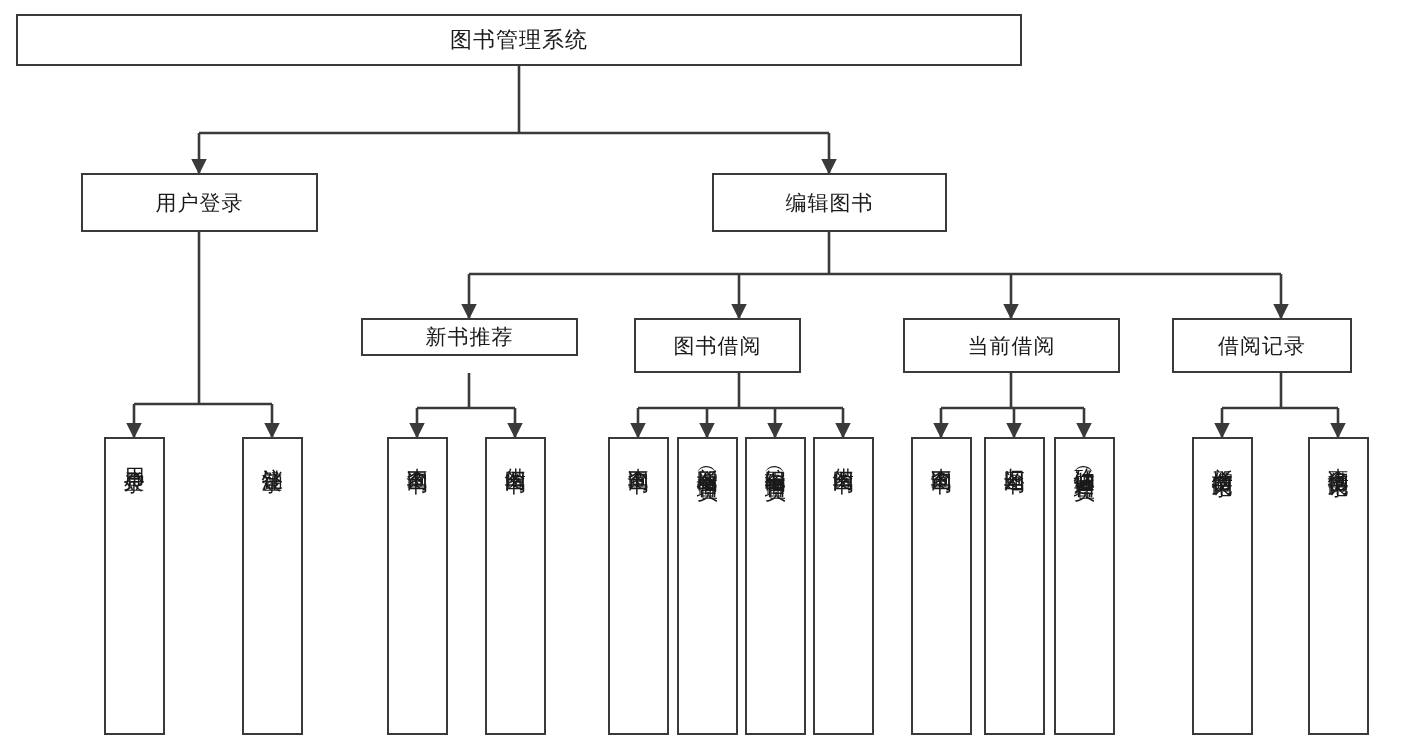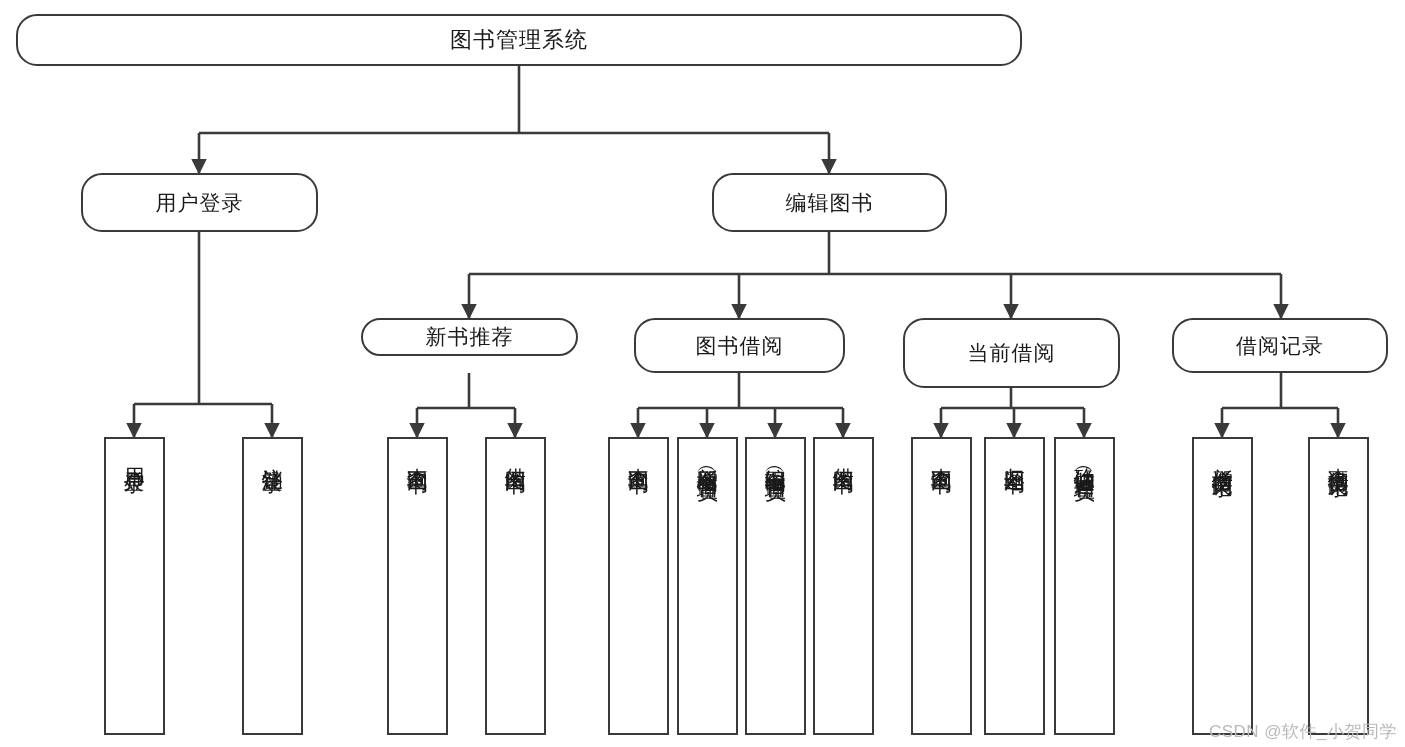--- a/index.html
+++ b/index.html
@@ -33,21 +33,20 @@
     border: 2px solid #3a3a3a;
     display: flex;
     align-items: center;
     justify-content: center;
     color: #1a1a1a;
     z-index: 2;
   }
   .node.h-node {
     font-size: 21px;
     letter-spacing: 1px;
-    border-radius: 21px;
   }
   .node.root {
     font-size: 22px;
   }
   .node.v-node {
     align-items: flex-start;
     justify-content: center;
     padding-top: 12px;
   }
   .v-label {
@@ -124,27 +123,27 @@
       </div>
       <div class="node level2 h-node" style="left: 81px; top: 173px; width: 237px; height: 59px;">
         <span>用户登录</span>
       </div>
       <div class="node level2 h-node" style="left: 712px; top: 173px; width: 235px; height: 59px;">
         <span>编辑图书</span>
       </div>
       <div class="node level3 h-node" style="left: 361px; top: 318px; width: 217px; height: 38px;">
         <span>新书推荐</span>
       </div>
-      <div class="node level3 h-node" style="left: 634px; top: 318px; width: 211px; height: 55px; font-family: Liberation Serif, serif;">
+      <div class="node level3 h-node" style="left: 634px; top: 318px; width: 167px; height: 55px; font-family: Liberation Serif, serif;">
         <span>图书借阅</span>
       </div>
-      <div class="node level3 h-node" style="left: 903px; top: 318px; width: 217px; height: 70px;">
+      <div class="node level3 h-node" style="left: 903px; top: 318px; width: 217px; height: 55px;">
         <span>当前借阅</span>
       </div>
-      <div class="node level3 h-node" style="left: 1172px; top: 318px; width: 216px; height: 55px;">
+      <div class="node level3 h-node" style="left: 1172px; top: 318px; width: 180px; height: 55px;">
         <span>借阅记录</span>
       </div>
       <div class="node leaf v-node" style="left: 104px; top: 437px; width: 61px; height: 298px;">
         <span class="v-label">用户登录</span>
       </div>
       <div class="node leaf v-node" style="left: 242px; top: 437px; width: 61px; height: 298px;">
         <span class="v-label">注销登录</span>
       </div>
       <div class="node leaf v-node" style="left: 387px; top: 437px; width: 61px; height: 298px;">
         <span class="v-label">查询图书</span>
@@ -174,14 +173,13 @@
         <span class="v-label">确认归还（管理员）</span>
       </div>
       <div class="node leaf v-node" style="left: 1192px; top: 437px; width: 61px; height: 298px;">
         <span class="v-label">新增借阅记录</span>
       </div>
       <div class="node leaf v-node" style="left: 1308px; top: 437px; width: 61px; height: 298px;">
         <span class="v-label">查询借阅记录</span>
       </div>
     </div>
 
-  <div class="watermark">CSDN @软件_小贺同学</div>
 </div>
 
 </body></html>

